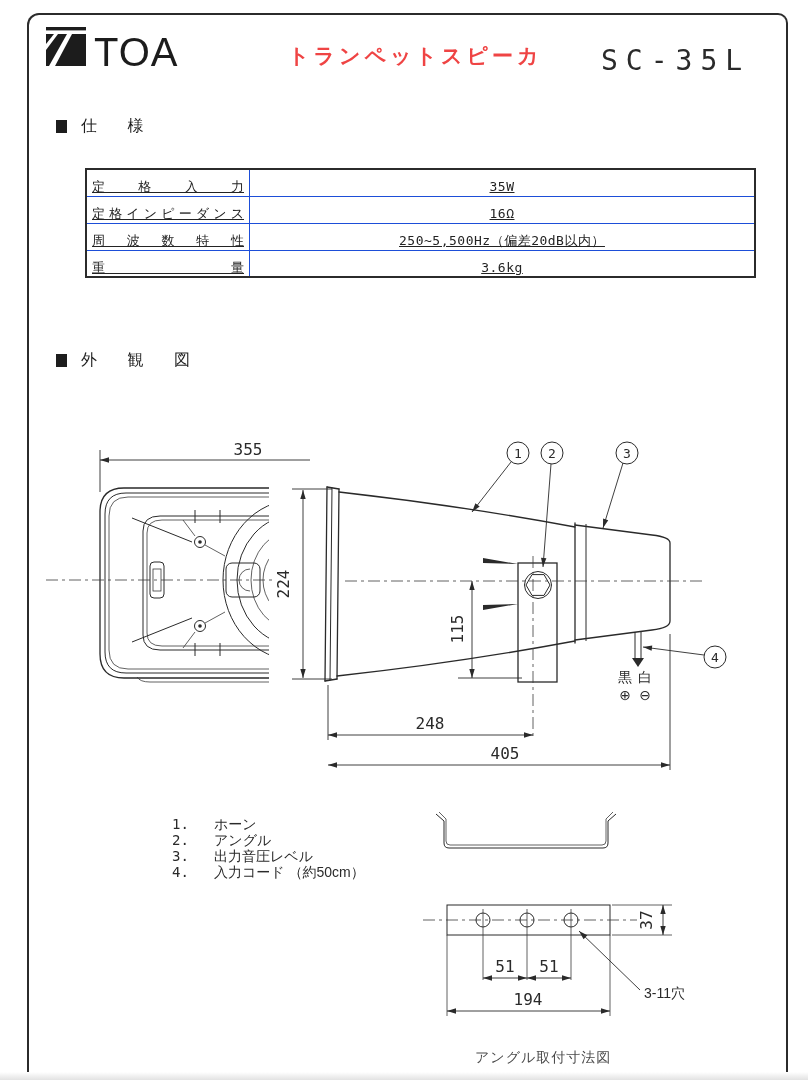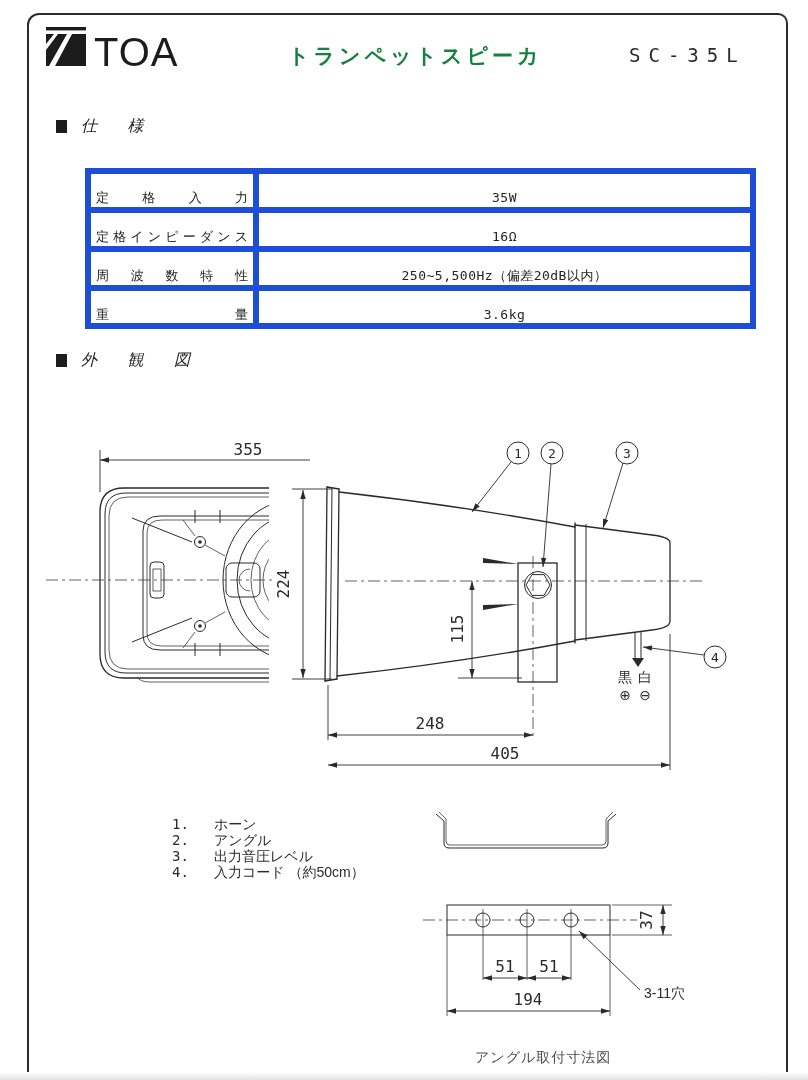--- a/index.html
+++ b/index.html
@@ -10,42 +10,42 @@
   }
   .frame{
     position:absolute;left:27px;top:13px;width:757px;height:1120px;
     border:2px solid #2b2b2b;border-bottom:none;
     border-radius:12px 10px 0 0;
   }
   
   .logo{position:absolute;left:44px;top:24px;width:150px;height:46px;}
   .title{
     position:absolute;left:288px;top:42px;font-size:21px;letter-spacing:4px;
-    font-weight:600;color:#15803d;white-space:nowrap;
+    font-weight:600;color:#ef4444;white-space:nowrap;
   }
   .model{
-    position:absolute;left:601px;top:44px;font-size:19px;letter-spacing:8px;
-    font-family:"DejaVu Sans Mono","Liberation Mono",monospace;color:#2a2a2a;white-space:nowrap;margin-left:28px;
-  }
-  
-  .sec-head{position:absolute;display:flex;align-items:center;font-size:16px;color:#1d1d1d;font-style:italic;}
+    position:absolute;left:601px;top:44px;font-size:28px;letter-spacing:8px;
+    font-family:"DejaVu Sans Mono","Liberation Mono",monospace;color:#2a2a2a;white-space:nowrap;
+  }
+  
+  .sec-head{position:absolute;display:flex;align-items:center;font-size:16px;color:#1d1d1d;}
   .sec-head .sq{width:11px;height:13px;background:#1d1d1d;margin-right:14px;flex:none;}
   .sec-head .txt{letter-spacing:13px;white-space:nowrap;}
   #spec-head{left:56px;top:116px;}
   #draw-head{left:56px;top:350px;}
   
   table.spec{
     position:absolute;left:85px;top:168px;width:671px;
     border-collapse:collapse;table-layout:fixed;
     border:2px solid #2b2b2b;
     font-size:13px;color:#232323;
   }
   table.spec td{
-    border:6px solid #1d4ed8;vertical-align:top;padding:16px 5px 0 5px;
-    line-height:16px;white-space:nowrap;overflow:hidden;
+    border:1px solid #1d4ed8;vertical-align:top;padding:9px 5px 0 5px;
+    line-height:16px;white-space:nowrap;overflow:hidden;text-decoration:underline;
   }
   td.lb{
     width:152px;text-align:justify;text-align-last:justify;
     font-family:"Liberation Sans",sans-serif;
   }
   td.vl{font-family:"DejaVu Sans Mono","Liberation Mono",monospace;letter-spacing:0.5px;text-align:center;}
   tr.r1 td{height:17px;} tr.r5 td{height:53px;} tr.r6 td{height:15px;} tr.r7 td{height:16px;}
   
   svg.draw{position:absolute;left:40px;top:428px;}
   .ln{stroke:#2a2a2a;stroke-width:1.3;fill:none;stroke-linecap:round;}

